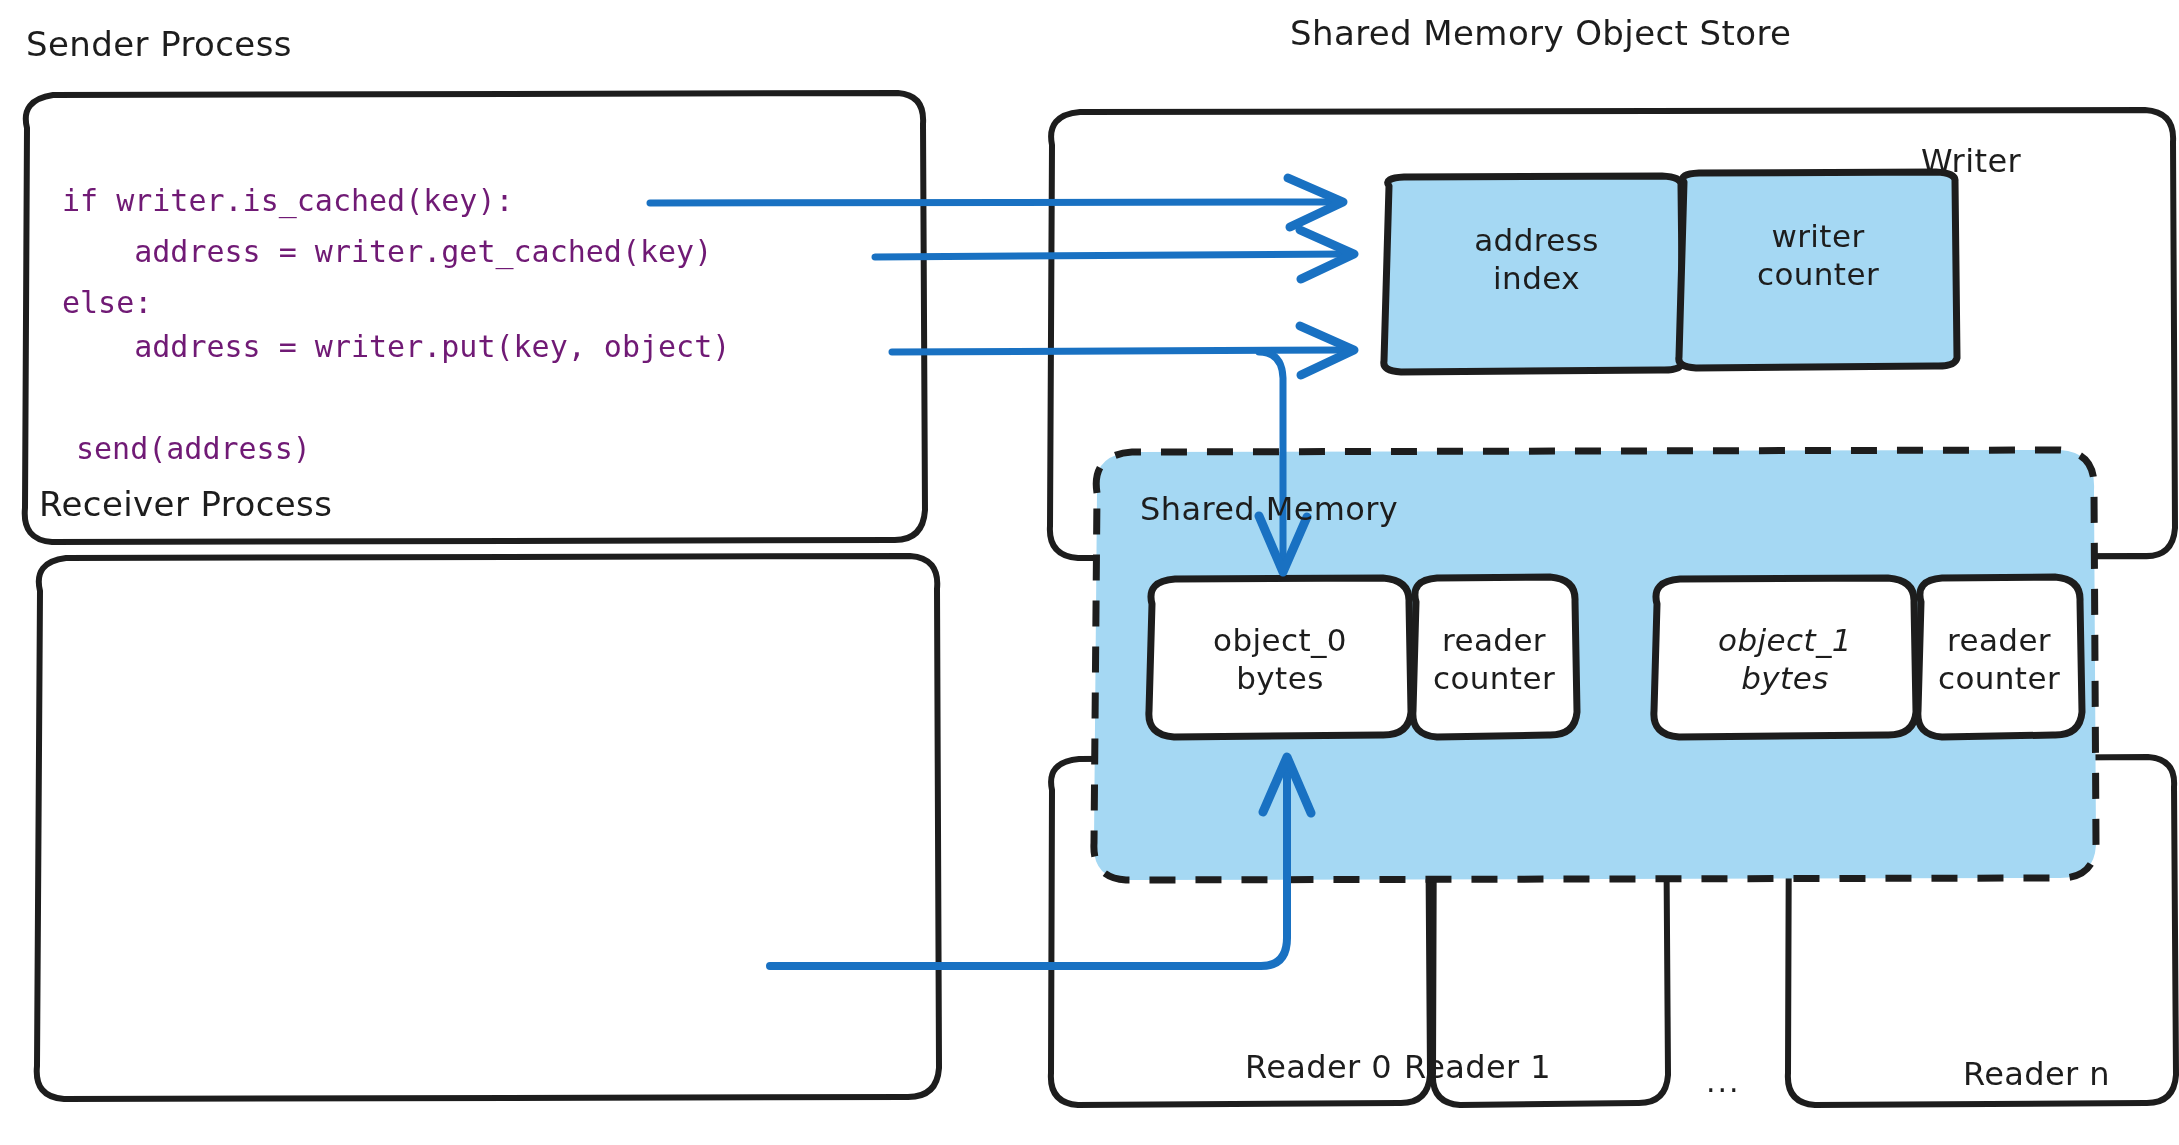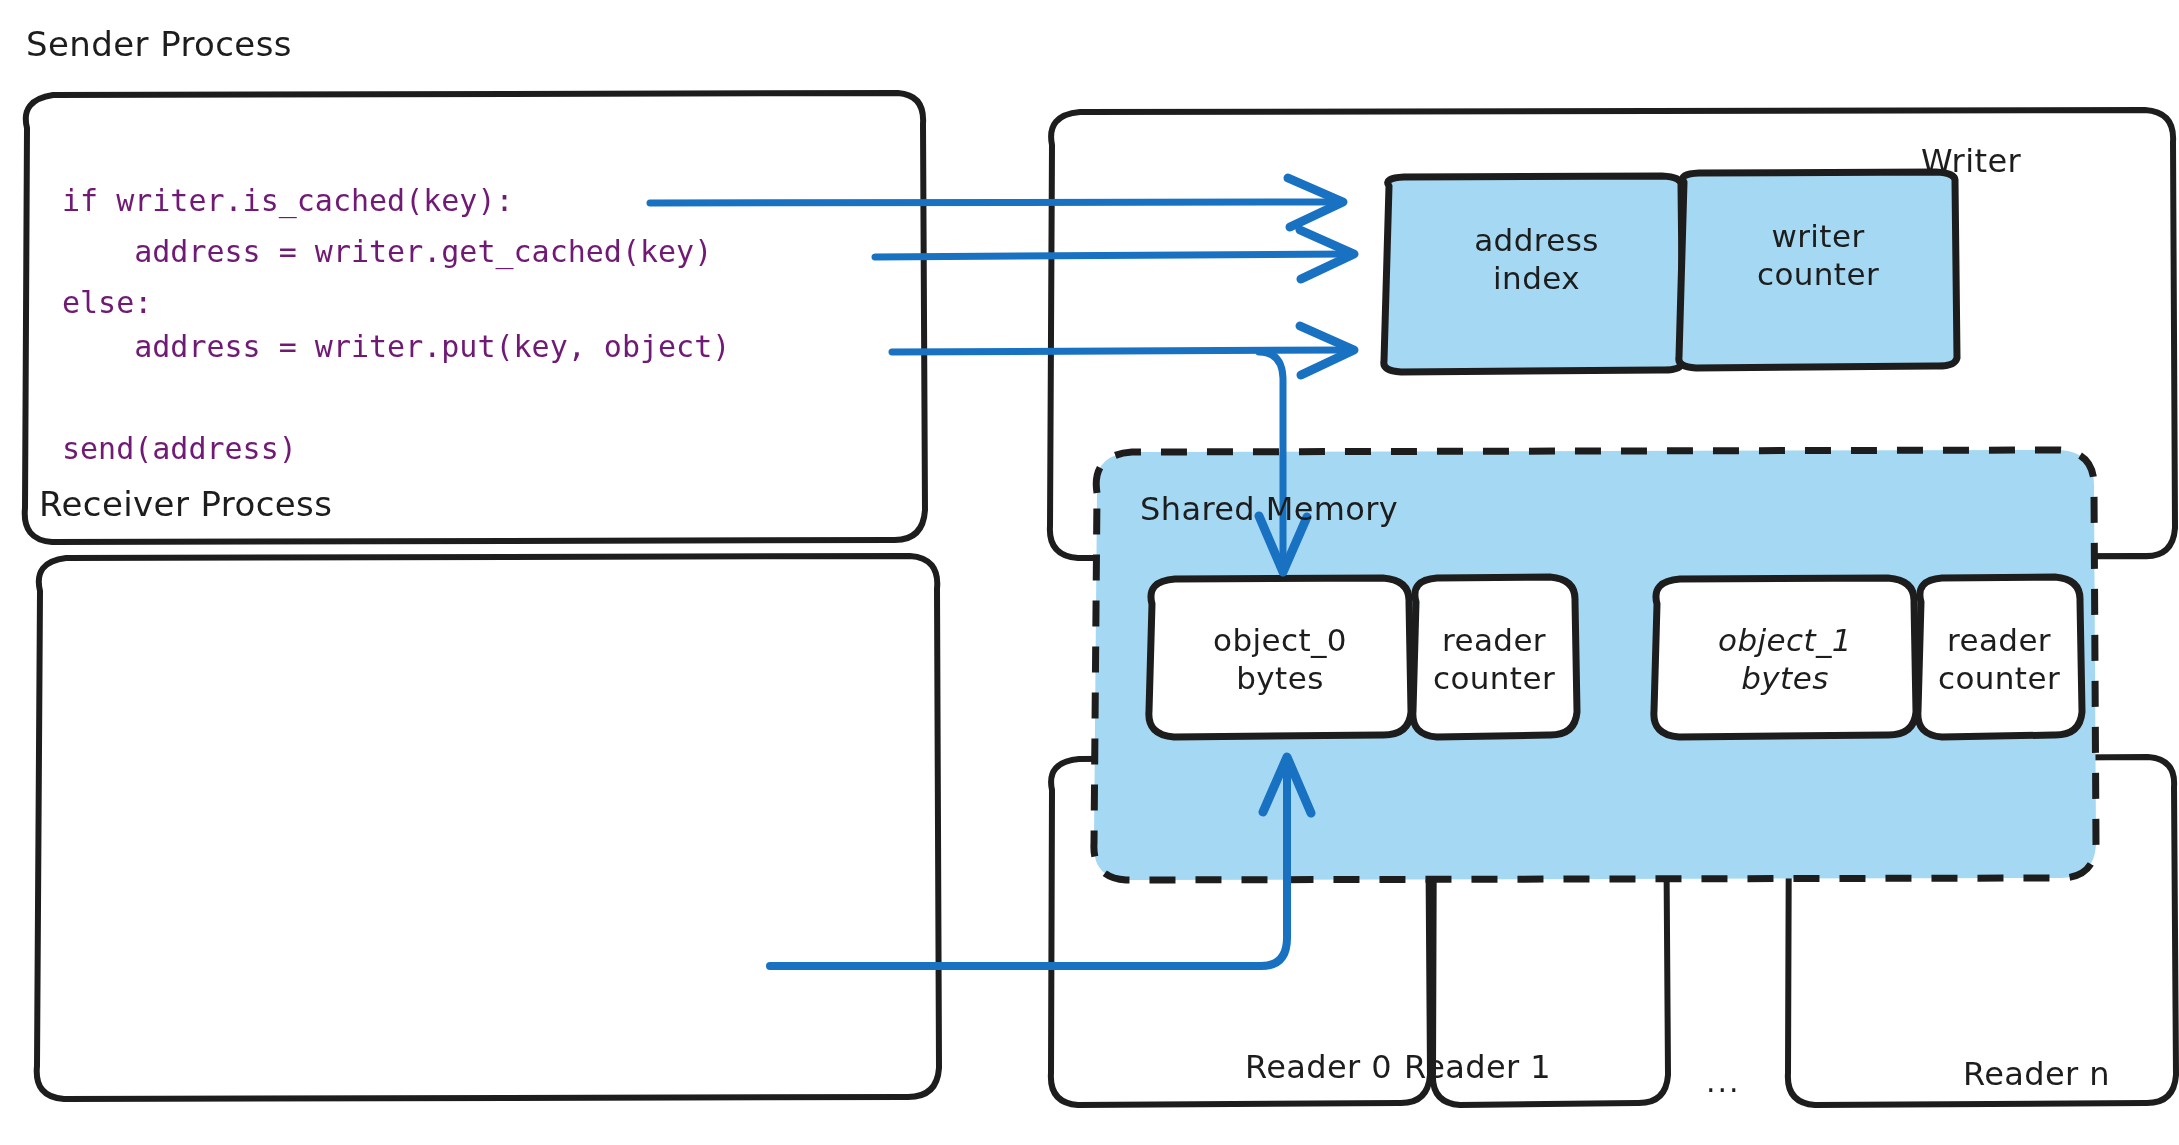--- a/index.html
+++ b/index.html
@@ -86,26 +86,27 @@
     </g>
 
     <g>
       <path d="M 770 966 L 1261 966 Q 1287 966 1287 938 L 1287 770" fill="none" stroke="#1971c2" stroke-width="8" stroke-linecap="round"></path>
       <path d="M 1263 812 L 1287 757 L 1311 813" fill="none" stroke="#1971c2" stroke-width="9" stroke-linecap="round" stroke-linejoin="round"></path>
     </g>
   </svg>
 
   <div class="lbl title" style="left:26px;top:24px;">Sender Process</div>
   <div class="lbl title" style="left:39px;top:484px;">Receiver Process</div>
+  <div class="lbl title" style="left:1290px;top:13px;">Shared Memory Object Store</div>
 
   <div class="code" style="left:62px;top:183px;">if writer.is_cached(key):</div>
   <div class="code" style="left:62px;top:234px;">    address = writer.get_cached(key)</div>
   <div class="code" style="left:62px;top:285px;">else:</div>
   <div class="code" style="left:62px;top:329px;">    address = writer.put(key, object)</div>
-  <div class="code" style="left:62px;top:431px;text-align:center;">send(address)</div>
+  <div class="code" style="left:76px;top:431px;text-align:center;">send(address)</div>
 
 
   <div class="lbl boxlabel" style="left:1921px;top:142px;">Writer</div>
 
   <div class="lbl chiplabel" style="left:1389px;top:222px;width:295px;"><span>address</span><br><span>index</span></div>
   <div class="lbl chiplabel" style="left:1679px;top:218px;width:278px;"><span>writer</span><br><span>counter</span></div>
 
   <div class="lbl boxlabel" style="left:1140px;top:490px;">Shared Memory</div>
 
   <div class="lbl chiplabel" style="left:1149px;top:622px;width:262px;"><span>object_0</span><br><span>bytes</span></div>

